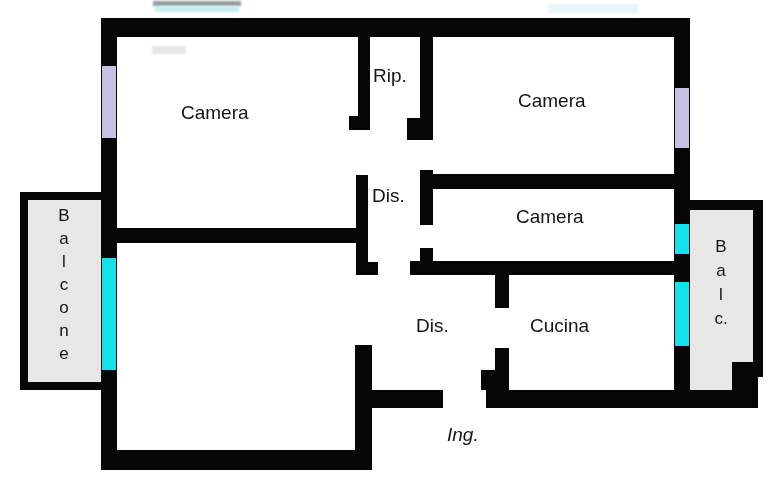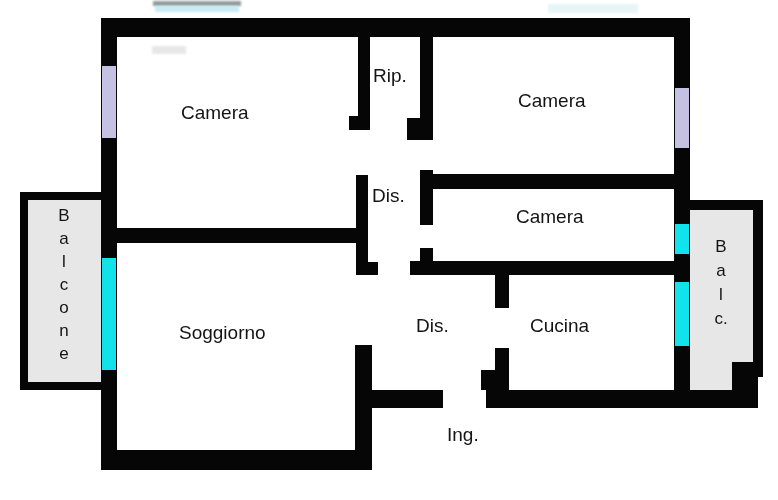--- a/index.html
+++ b/index.html
@@ -78,24 +78,23 @@
   <div class="artifact" style="left:153px;top:1px;width:88px;height:5px;background:#3a4a4c;opacity:.55;"></div>
   <div class="artifact" style="left:155px;top:6px;width:84px;height:6px;background:#b9e9ee;opacity:.8;"></div>
   <div class="artifact" style="left:548px;top:4px;width:90px;height:9px;background:#e4f4f6;opacity:.9;"></div>
   <div class="artifact" style="left:152px;top:46px;width:34px;height:8px;background:#e2e2e2;opacity:.8;"></div>
 
   <div class="room-label" style="left:181px;top:103px;">Camera</div>
   <div class="room-label" style="left:373px;top:66px;">Rip.</div>
   <div class="room-label" style="left:518px;top:91px;">Camera</div>
   <div class="room-label" style="left:372px;top:186px;">Dis.</div>
   <div class="room-label" style="left:516px;top:207px;">Camera</div>
-  <div class="room-label" style="left:179px;top:323px;">Soggiorno</div>
   <div class="room-label" style="left:416px;top:316px;">Dis.</div>
   <div class="room-label" style="left:530px;top:316px;">Cucina</div>
-  <div class="room-label" style="left:447px;top:425px;">Ing.</div>
+  <div class="room-label" style="left:447px;top:425px;font-style:italic;">Ing.</div>
 
   <div class="vlabel" style="left:46px;top:204px;width:36px;">B
 a
 l
 c
 o
 n
 e</div>
   <div class="vlabel" style="left:702px;top:235px;width:38px;line-height:24px;">B
 a

